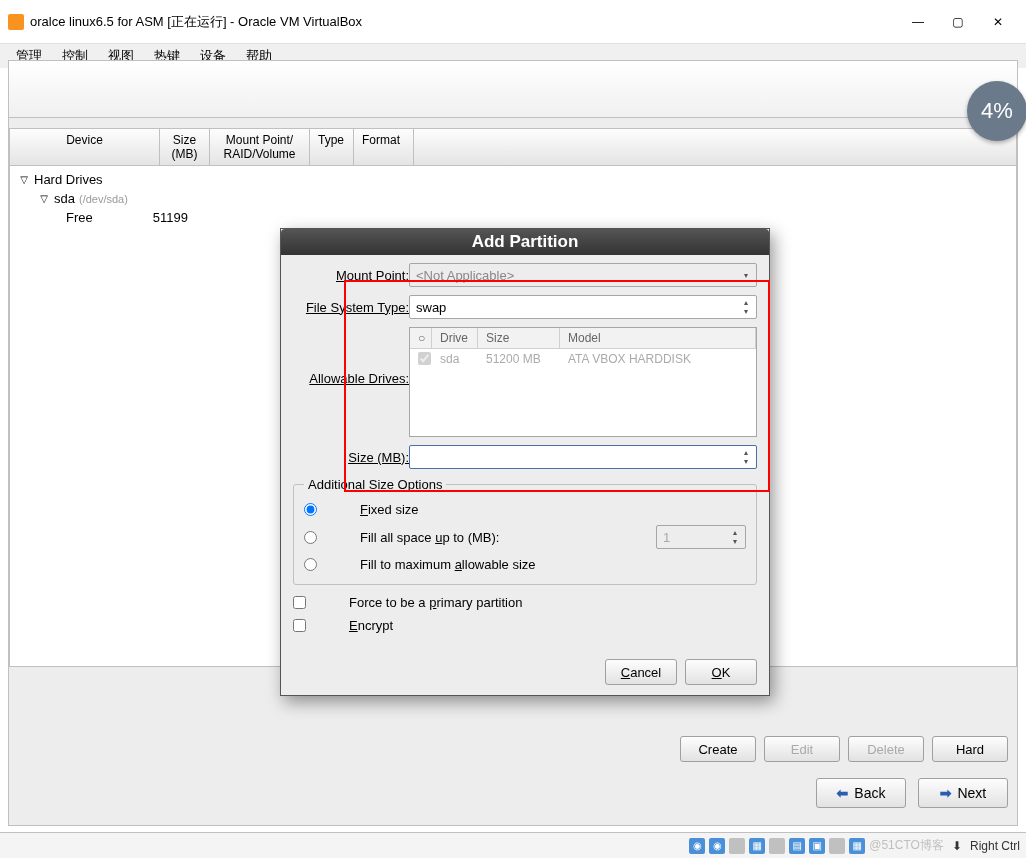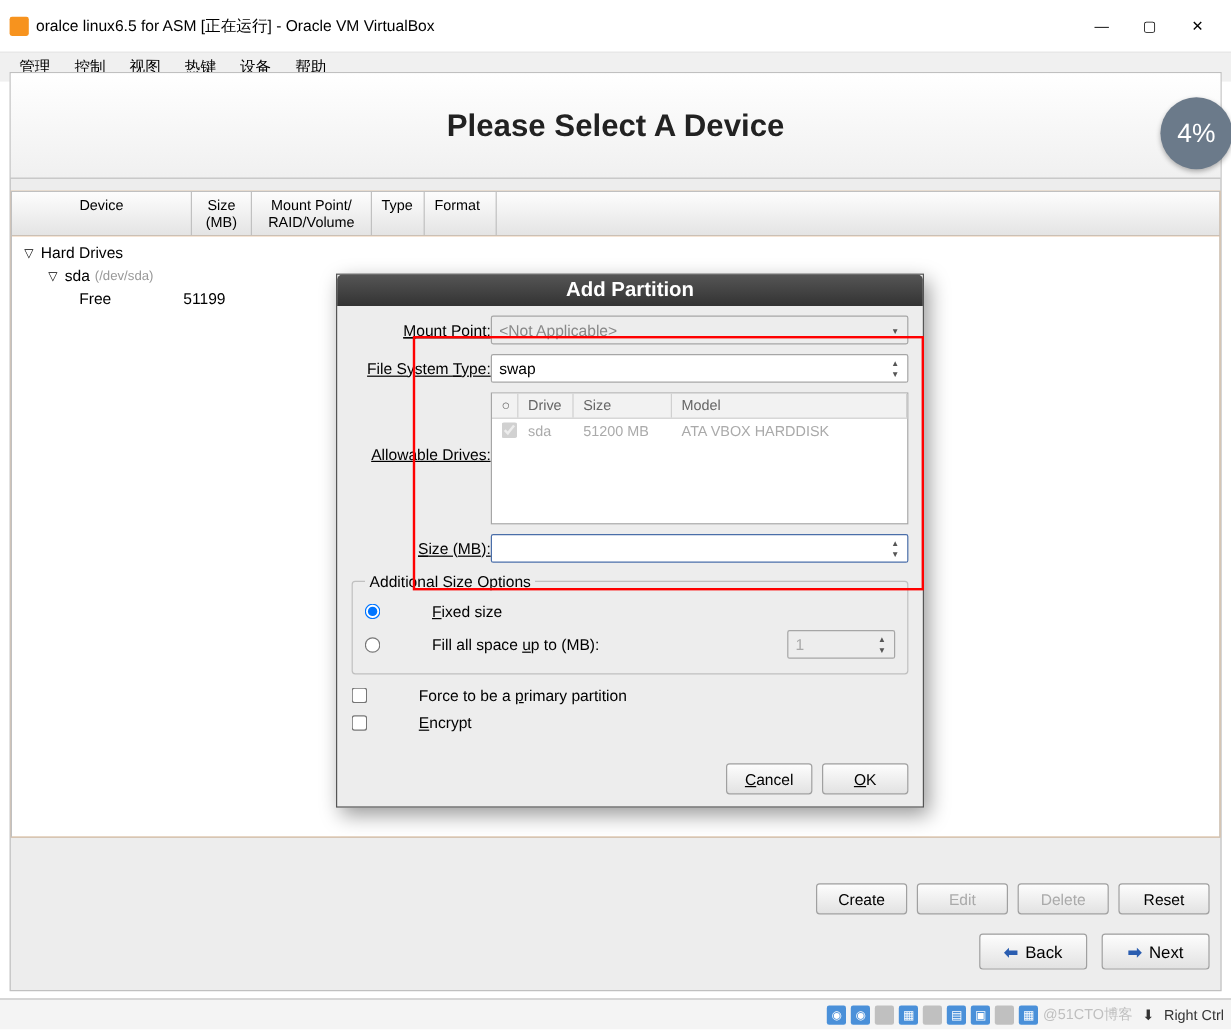--- a/index.html
+++ b/index.html
@@ -17,21 +17,21 @@
 
 
 .guest { position: absolute; left: 8px; right: 8px; top: 60px; bottom: 32px; border: 1px solid #c0c0c0; background: #ededed; }
 
 
 .banner { position: relative; background: linear-gradient(#fff, #f0f0f0); text-align: center; padding: 28px 0; border-bottom: 1px solid #c0c0c0; }
 .banner h1 { font-size: 26px; font-weight: bold; color: #222; }
 .badge-circle { position: absolute; right: -10px; top: 20px; width: 60px; height: 60px; border-radius: 50%; background: #6b7a8a; color: #fff; display: flex; align-items: center; justify-content: center; font-size: 22px; box-shadow: 0 2px 4px rgba(0,0,0,0.3); overflow: hidden; }
 
 
-.part-table { background: #fdba74; border: 1px solid #c0c0c0; margin: 10px 0 0 0; }
+.part-table { background: #7f1d1d; border: 1px solid #c0c0c0; margin: 10px 0 0 0; }
 .part-header { display: flex; background: linear-gradient(#fdfdfd,#e4e4e4); border-bottom: 1px solid #c0c0c0; font-size: 12px; }
 .part-header div { padding: 4px 8px; border-right: 1px solid #c0c0c0; }
 .col-device { width: 150px; text-align: center; }
 .col-size { width: 50px; text-align: center; }
 .col-mount { width: 100px; text-align: center; }
 .col-type { width: 44px; }
 .col-format { width: 60px; }
 
 .part-body { padding: 4px 8px; font-size: 13px; background: #fff; min-height: 500px; }
 .tree-row { display: flex; align-items: center; padding: 2px 0; }
@@ -109,21 +109,20 @@
   <div class="menu-item">控制</div>
   <div class="menu-item">视图</div>
   <div class="menu-item">热键</div>
   <div class="menu-item">设备</div>
   <div class="menu-item">帮助</div>
 </div>
 
 <div class="guest">
 
   <div class="banner">
-    <h1>Please Select A Device</h1>
     <div class="badge-circle">4%</div>
   </div>
 
   <div class="part-table">
     <div class="part-header">
       <div class="col-device">Device</div>
       <div class="col-size" style="white-space:pre-line">Size
 (MB)</div>
       <div class="col-mount" style="white-space:pre-line">Mount Point/
 RAID/Volume</div>
@@ -209,20 +208,24 @@
         <span><span class="underline">F</span>ixed size</span>
       </div>
       <div class="radio-row">
         <input type="radio" name="szopt" style="">
         <span style="flex:1">Fill all space <span class="underline">u</span>p to (MB):</span>
         <div class="spin disabled" style="width:90px">
           <span>1</span>
           <span class="arrow">▴<br>▾</span>
         </div>
       </div>
+      <div class="radio-row">
+        <input type="radio" name="szopt" style="">
+        <span>Fill to maximum <span class="underline">a</span>llowable size</span>
+      </div>
     </fieldset>
 
     <div class="check-row" style="margin-top:6px">
       <input type="checkbox" style="">
       <span>Force to be a <span class="underline">p</span>rimary partition</span>
     </div>
     <div class="check-row">
       <input type="checkbox" style="">
       <span><span class="underline">E</span>ncrypt</span>
     </div>
@@ -233,21 +236,21 @@
     <button class="btn"><span class="underline">O</span>K</button>
   </div>
 </div>
 
 <div class="red-box" style="left:344px; top:280px; width:426px; height:212px;"></div>
 
 <div class="guest-actions">
   <button class="btn">Create</button>
   <button class="btn disabled">Edit</button>
   <button class="btn disabled">Delete</button>
-  <button class="btn">Reset</button>
+  <button class="btn">Hard</button>
 </div>
 
 <div class="nav-bar">
   <button class="nav-btn">
       <span class="nav-arrow">⬅</span>
       <span>Back</span>
     </button>
   <button class="nav-btn">
       <span class="nav-arrow">➡</span>
       <span>Next</span>

